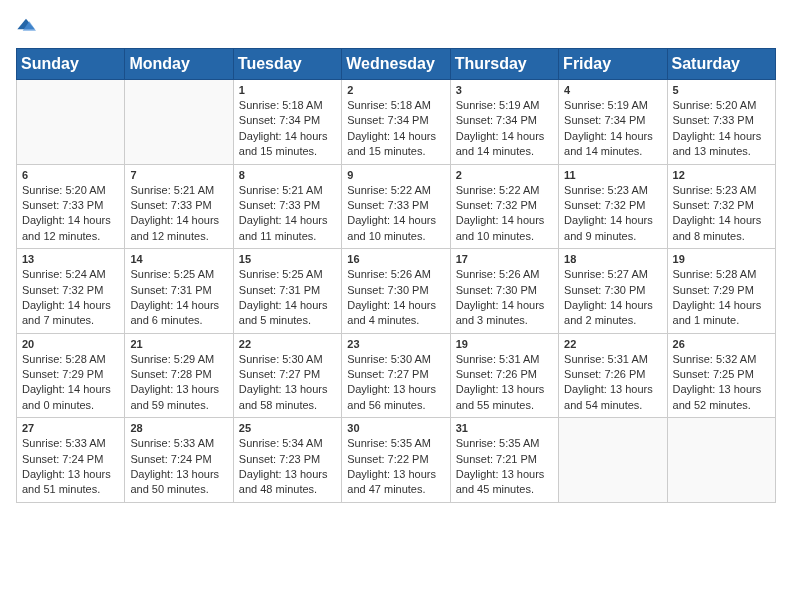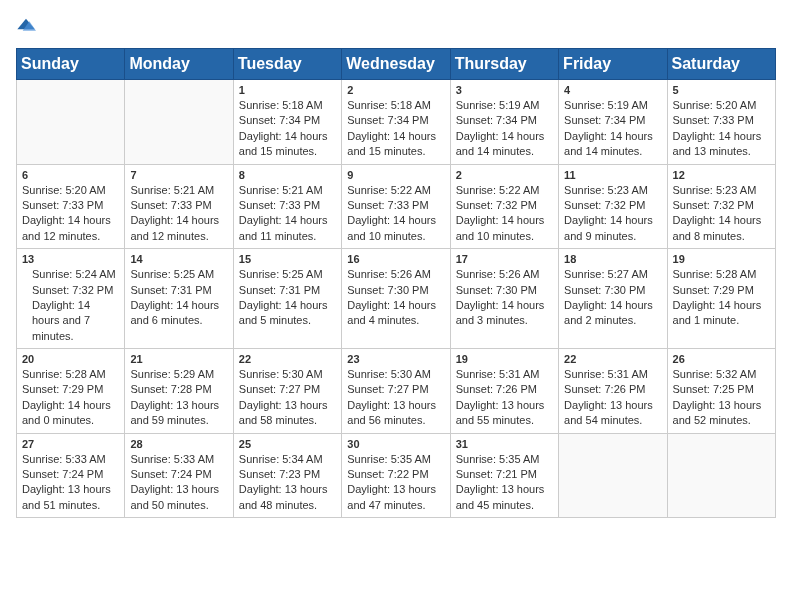--- a/index.html
+++ b/index.html
@@ -192,21 +192,21 @@
         <td>
           <span class="day-number">12</span>
           <div class="day-info" style="white-space: pre-line;">Sunrise: 5:23 AM
 Sunset: 7:32 PM
 Daylight: 14 hours and 8 minutes.</div>
         </td>
       </tr>
       <tr>
         <td>
           <span class="day-number">13</span>
-          <div class="day-info" style="white-space: pre-line; margin-left: 10px;">Sunrise: 5:24 AM
+          <div class="day-info" style="white-space: pre-line;">Sunrise: 5:24 AM
 Sunset: 7:32 PM
 Daylight: 14 hours and 7 minutes.</div>
         </td>
         <td>
           <span class="day-number">14</span>
           <div class="day-info" style="white-space: pre-line;">Sunrise: 5:25 AM
 Sunset: 7:31 PM
 Daylight: 14 hours and 6 minutes.</div>
         </td>
         <td>

